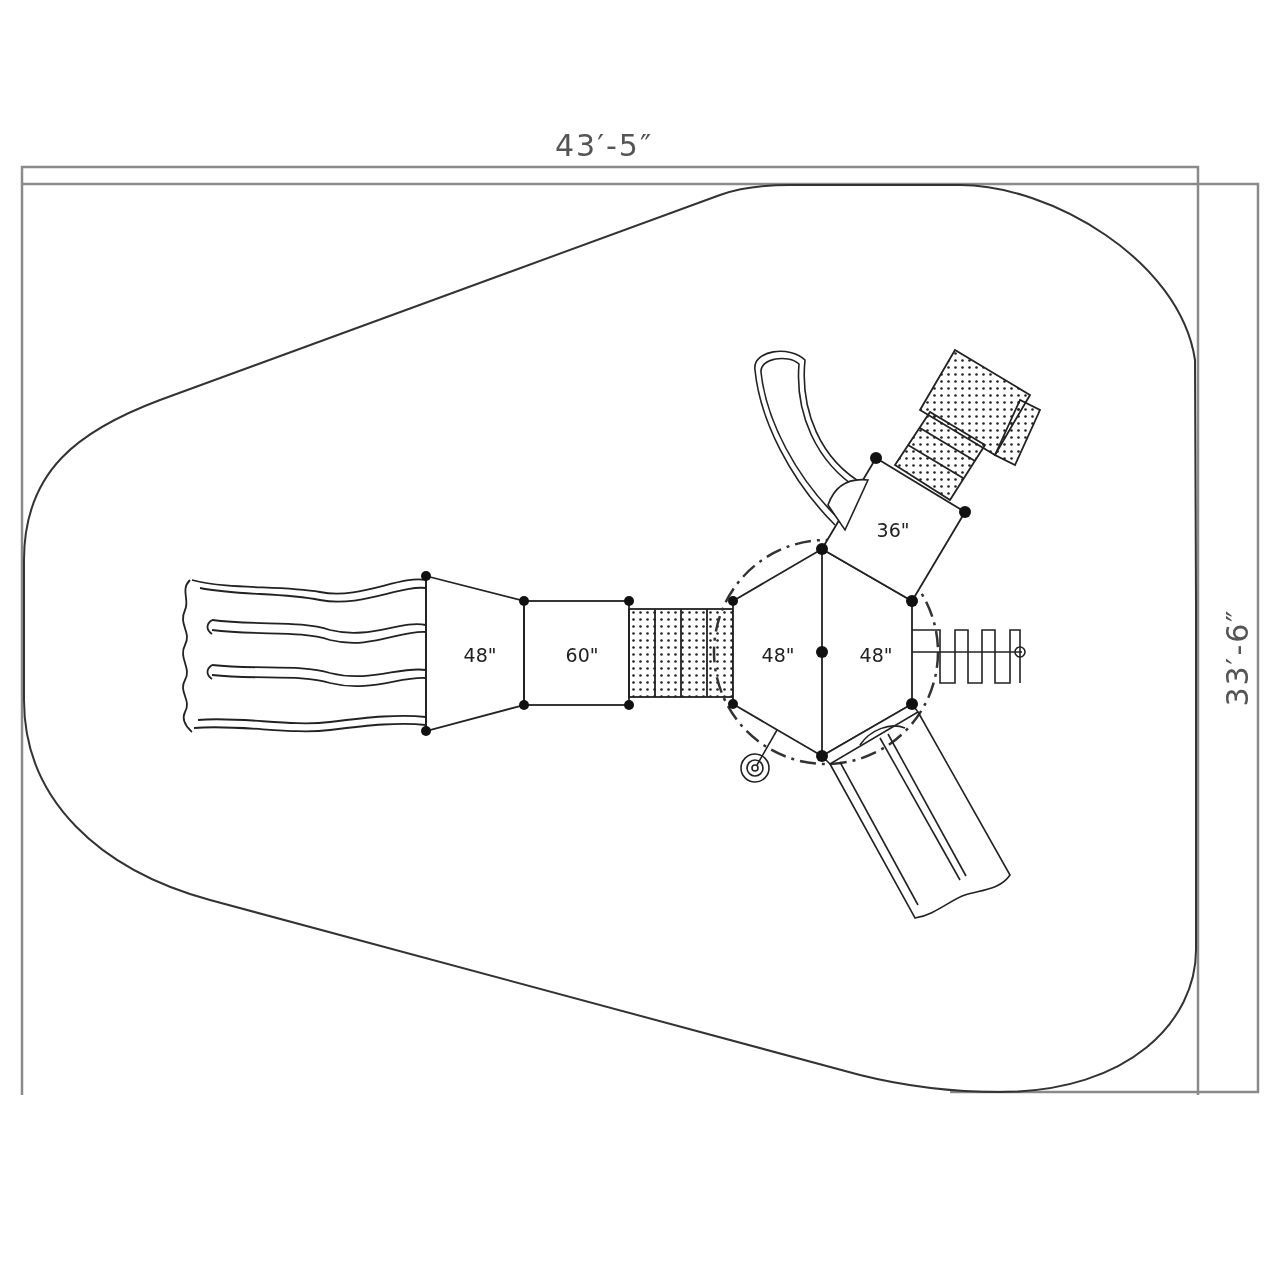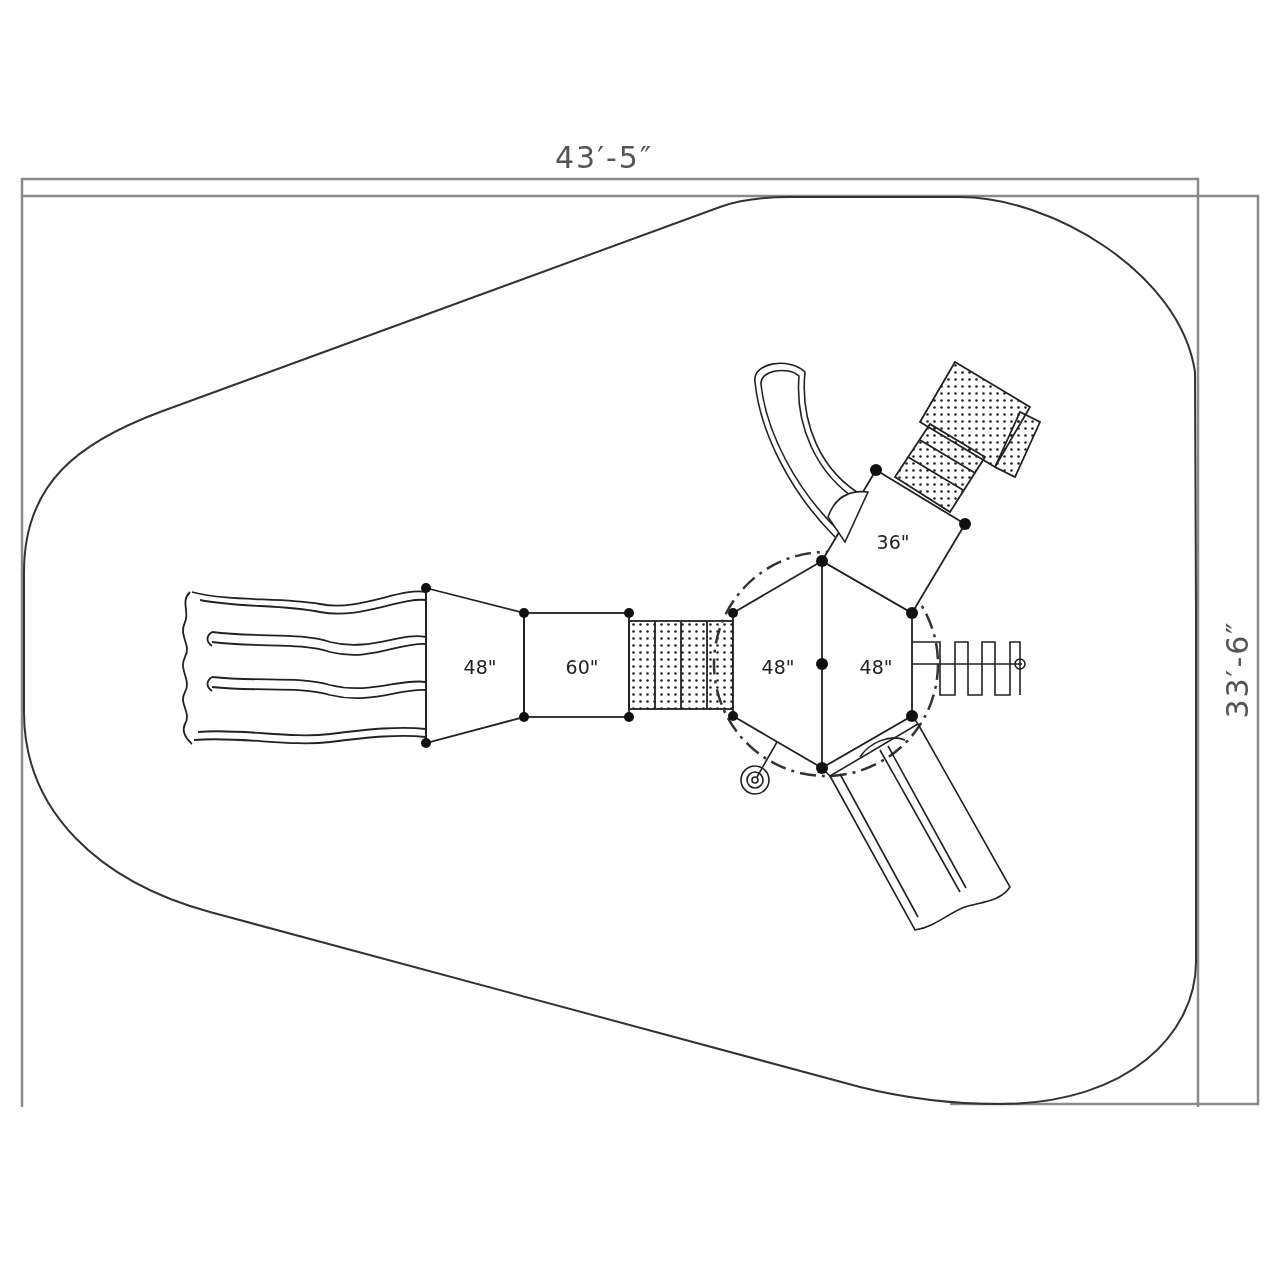--- a/index.html
+++ b/index.html
@@ -1,17 +1,17 @@
 <!DOCTYPE html>
 <html><head>
 <meta charset="utf-8">
 <style>
   html, body { margin: 0; padding: 0; background: #ffffff; }
   body { width: 1281px; height: 1275px; overflow: hidden; font-family: "DejaVu Sans", sans-serif; }
-  #stage { position: relative; width: 1281px; height: 951px; margin-top: 12px; }
+  #stage { position: relative; width: 1281px; height: 951px; }
   #stage svg { position: absolute; left: 0; top: 0; }
   .dim-label { position: absolute; color: #555; font-family: "DejaVu Sans", sans-serif; font-size: 30px; letter-spacing: 2px; white-space: nowrap; }
   #dim-width-label { left: 555px; top: 128px; }
   #dim-height-label { left: 1195px; top: 640px; transform: rotate(-90deg); transform-origin: center center; width: 120px; text-align: center; margin-left: -18px; }
   .deck-label { position: absolute; font-family: "DejaVu Sans", sans-serif; font-size: 19px; color: #222; white-space: nowrap; transform: translate(-50%, -50%); }
 </style>
 </head>
 <body>
 
 <div id="stage">

